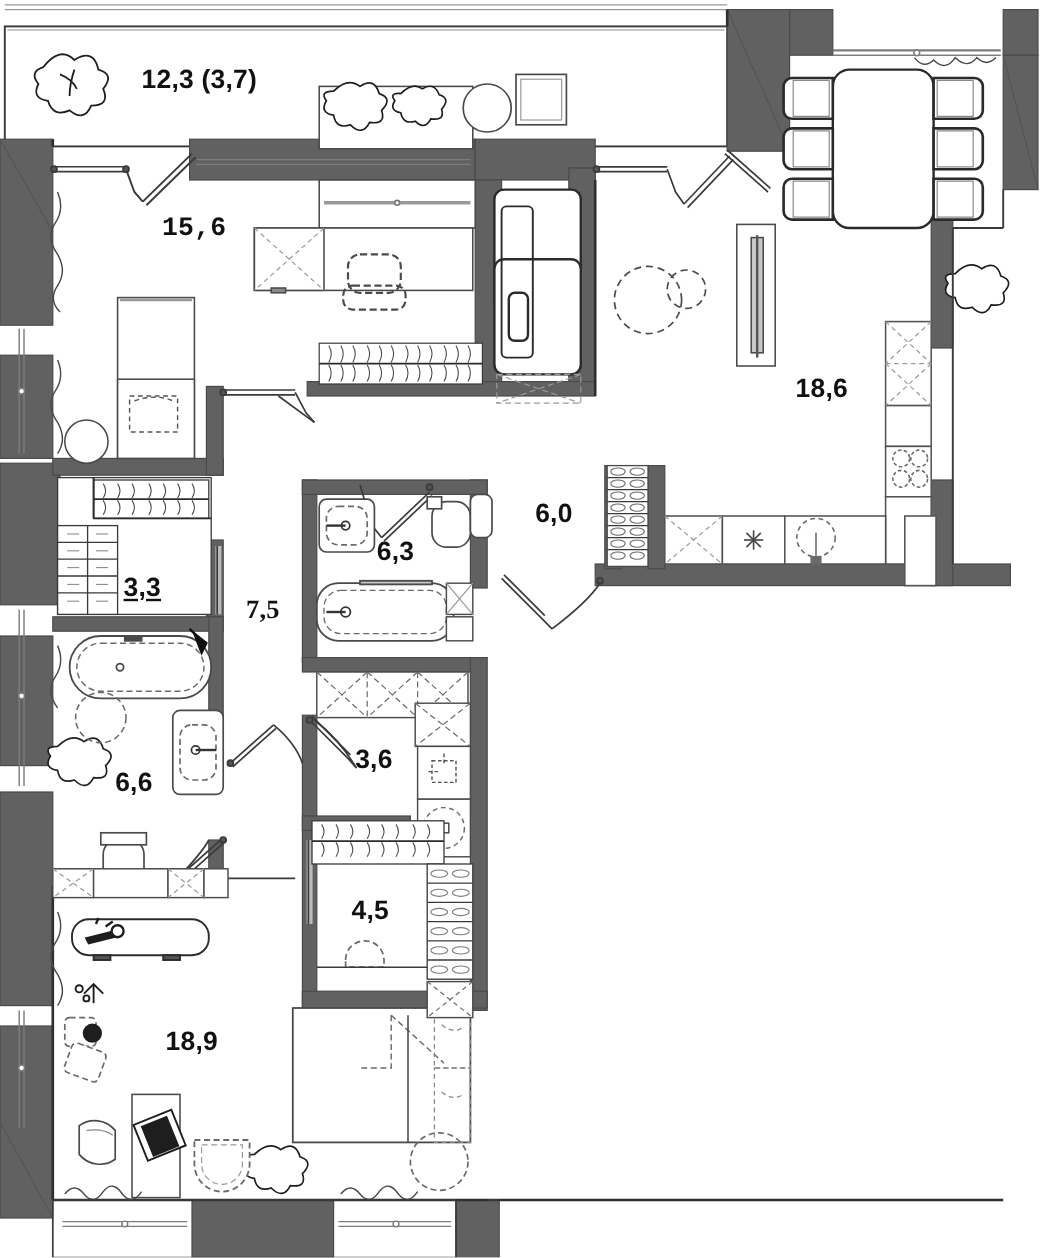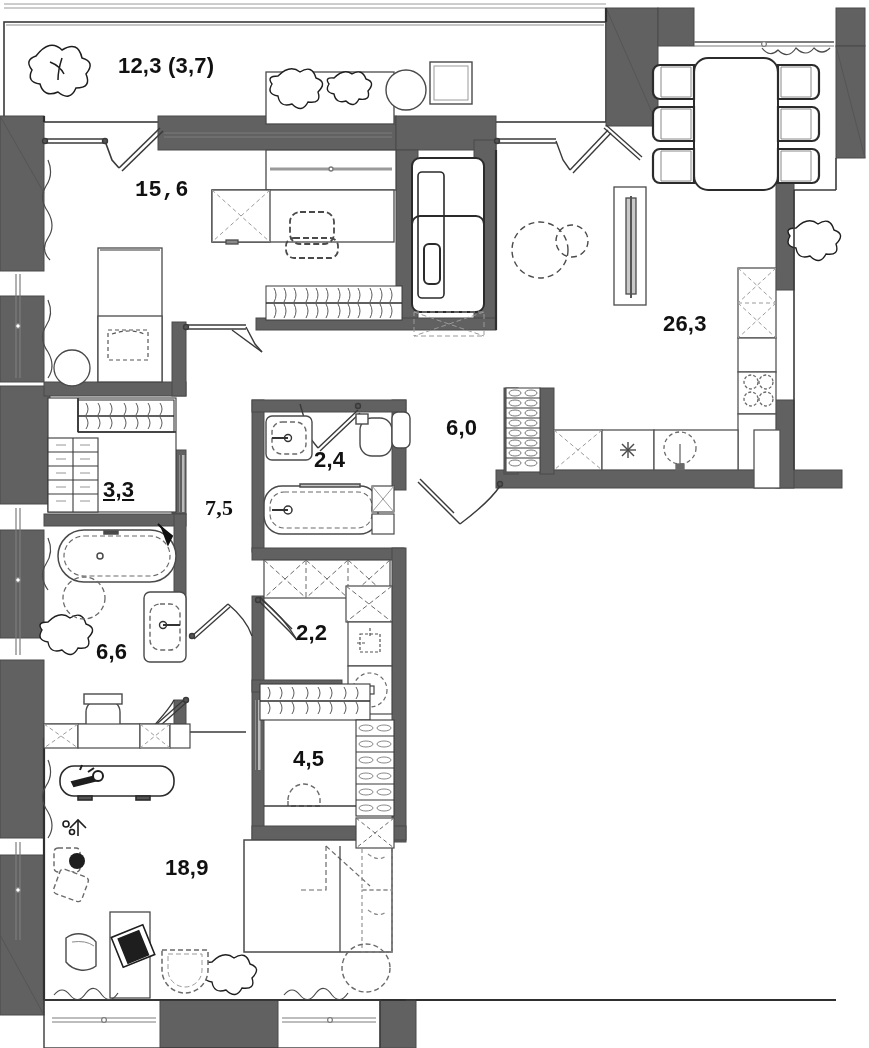--- a/index.html
+++ b/index.html
@@ -784,23 +784,23 @@
     <line x1="836" y1="158" x2="836" y2="190"></line>
     <line x1="794" y1="190" x2="836" y2="190"></line>
     <line x1="794" y1="190" x2="794" y2="470"></line>
     <line x1="406" y1="1000" x2="416" y2="1000"></line>
   </g>
 
 </svg>
 
 <div class="lbl" style="left:118px;top:53px;">12,3 (3,7)</div>
 <div class="lbl" style="left:135px;top:178px;font-family:Liberation Mono, monospace;">15,6</div>
-<div class="lbl" style="left:663px;top:311px;">26,3</div>
+<div class="lbl" style="left:663px;top:311px;">18,6</div>
 <div class="lbl" style="left:103px;top:477px;text-decoration:underline;">3,3</div>
 <div class="lbl" style="left:205px;top:495px;font-family:Liberation Serif, serif;">7,5</div>
-<div class="lbl" style="left:314px;top:447px;">2,4</div>
+<div class="lbl" style="left:314px;top:447px;">6,3</div>
 <div class="lbl" style="left:446px;top:415px;">6,0</div>
 <div class="lbl" style="left:96px;top:639px;">6,6</div>
-<div class="lbl" style="left:296px;top:620px;">2,2</div>
+<div class="lbl" style="left:296px;top:620px;">3,6</div>
 <div class="lbl" style="left:293px;top:746px;">4,5</div>
-<div class="lbl" style="left:165px;top:855px;text-align:right;">18,9</div>
+<div class="lbl" style="left:138px;top:855px;text-align:right;">18,9</div>
 
 </div>
 
 </body></html>

